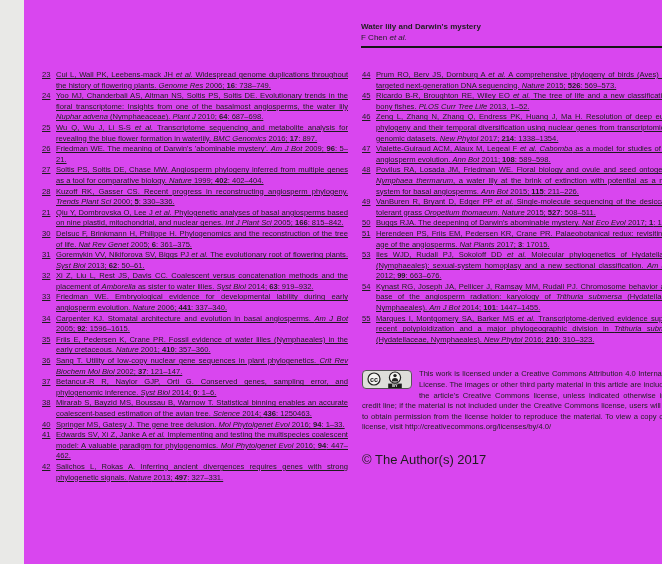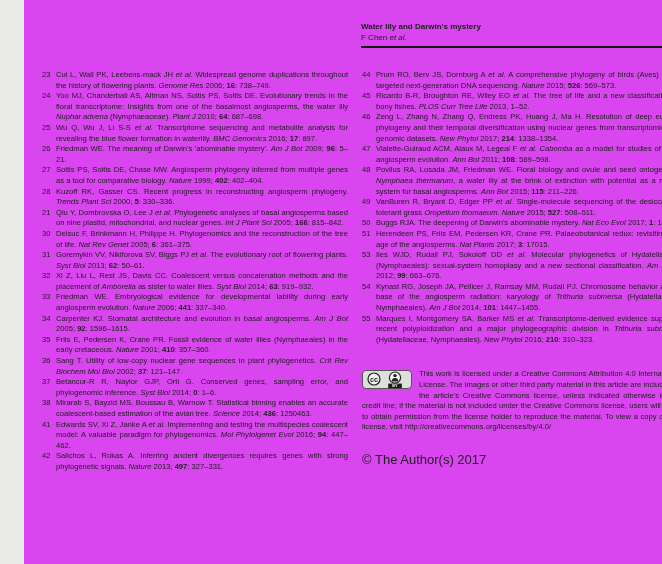--- a/index.html
+++ b/index.html
@@ -18,21 +18,21 @@
   .running-title{font-size:8px;font-weight:bold;line-height:11px;}
   .running-authors{font-size:8px;line-height:11px;}
   .header-rule{height:2px;background:#151515;margin-top:3px;}
   .page-number{text-align:right;font-size:9px;line-height:11px;margin-top:2px;}
   
   .columns{
     position:absolute;top:70px;left:18px;width:638px;
     display:grid;grid-template-columns:306px 318px;column-gap:14px;
     font-size:7.6px;line-height:10.6px;
   }
-  .ref{display:flex;}
+  .ref{display:flex;text-decoration:underline;}
   .ref-num{flex:0 0 10px;margin-right:4px;}
   .ref-text{flex:1;text-align:justify;}
   i{font-style:italic;}
   b{font-weight:bold;}
   
   .license-block{margin-top:24px;}
   .license-text{margin:0;text-align:justify;}
   .cc-badge{float:left;margin:1px 7px 2px 0;line-height:0;}
   
   .copyright{margin-top:22px;font-size:13px;}
@@ -107,20 +107,24 @@
           <span class="ref-num">36</span>
           <span class="ref-text">Sang T. Utility of low-copy nuclear gene sequences in plant phylogenetics. <i>Crit Rev Biochem Mol Biol</i> 2002; <b>37</b>: 121–147.</span>
         </div>
         <div class="ref">
           <span class="ref-num">37</span>
           <span class="ref-text">Betancur-R R, Naylor GJP, Orti G. Conserved genes, sampling error, and phylogenomic inference. <i>Syst Biol</i> 2014; <b>0</b>: 1–6.</span>
         </div>
         <div class="ref">
           <span class="ref-num">38</span>
           <span class="ref-text">Mirarab S, Bayzid MS, Boussau B, Warnow T. Statistical binning enables an accurate coalescent-based estimation of the avian tree. <i>Science</i> 2014; <b>436</b>: 1250463.</span>
+        </div>
+        <div class="ref">
+          <span class="ref-num">40</span>
+          <span class="ref-text">Springer MS, Gatesy J. The gene tree delusion. <i>Mol Phytolgenet Evol</i> 2016; <b>94</b>: 1–33.</span>
         </div>
         <div class="ref">
           <span class="ref-num">41</span>
           <span class="ref-text">Edwards SV, Xi Z, Janke A <i>et al.</i> Implementing and testing the multispecies coalescent model: A valuable paradigm for phylogenomics. <i>Mol Phytolgenet Evol</i> 2016; <b>94</b>: 447–462.</span>
         </div>
         <div class="ref">
           <span class="ref-num">42</span>
           <span class="ref-text">Salichos L, Rokas A. Inferring ancient divergences requires genes with strong phylogenetic signals. <i>Nature</i> 2013; <b>497</b>: 327–331.</span>
         </div>
       </div>

